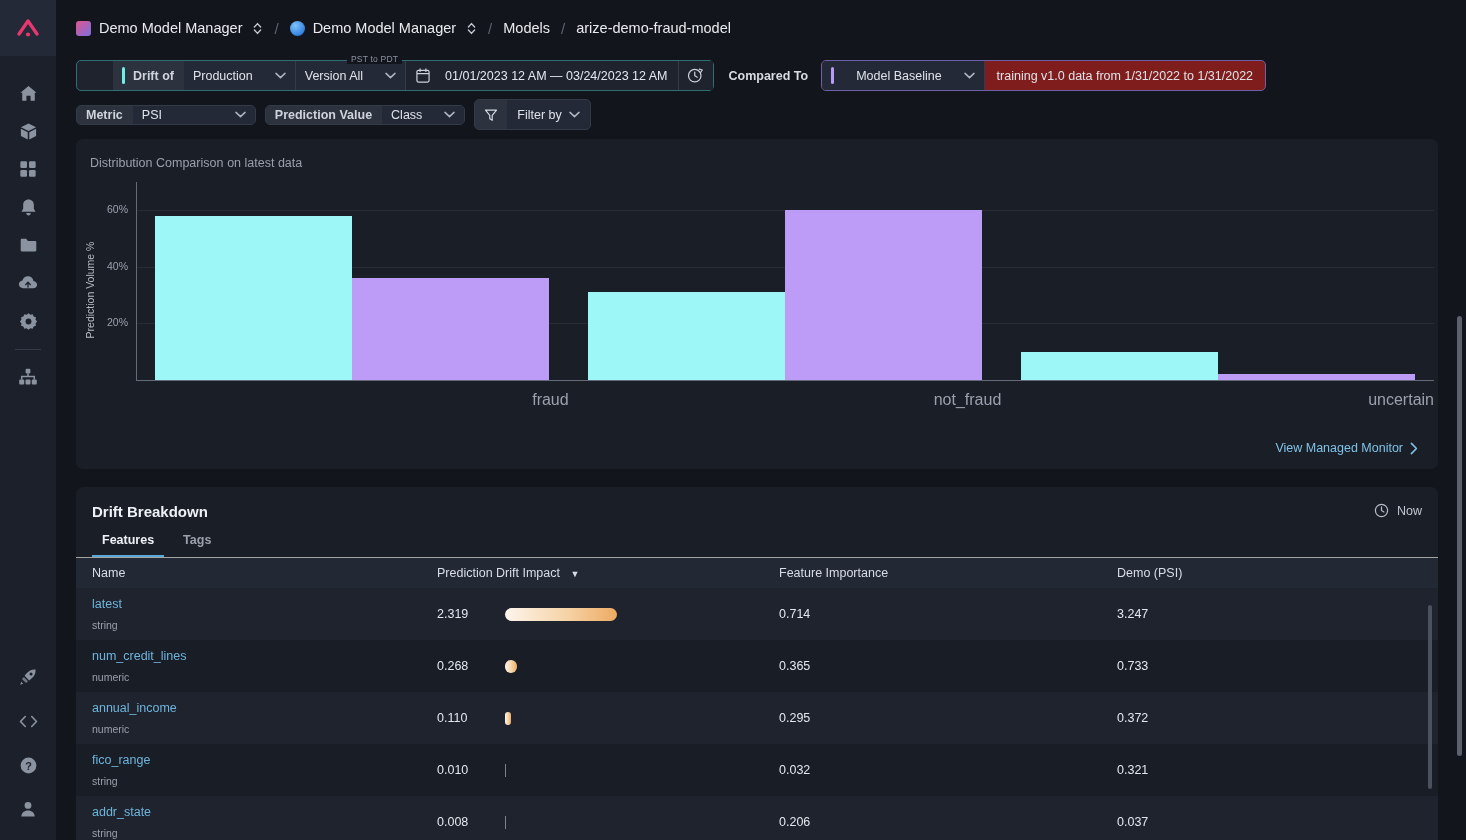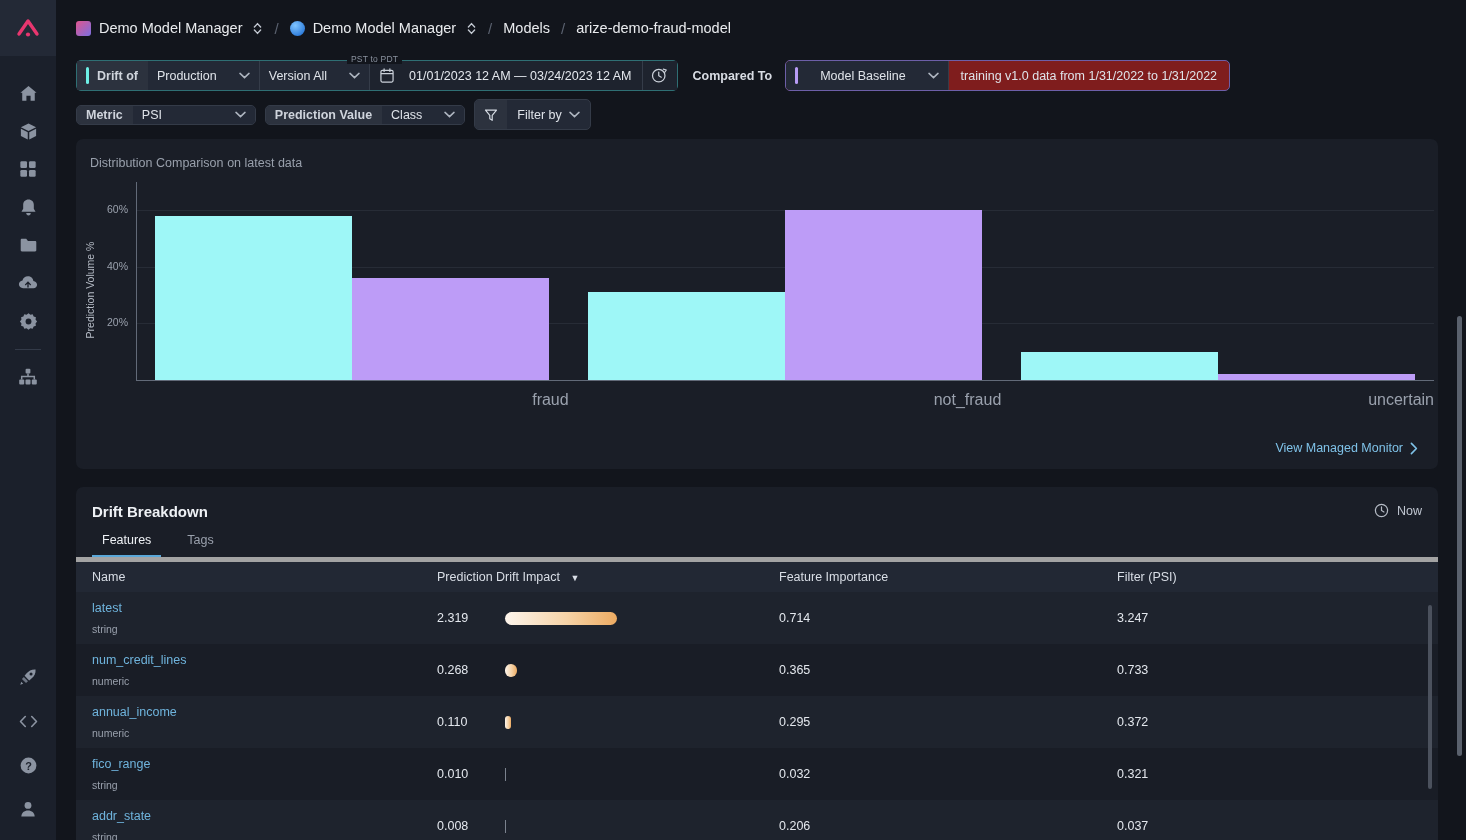--- a/index.html
+++ b/index.html
@@ -47,21 +47,21 @@
   .slash { color: #5b6270; font-size: 15px; margin: 0 11px; }
   .crumb-last { font-size: 14.5px; color: #e9ebee; }
 
   
   .toolbar { padding: 4px 0 0 20px; }
   .trow { display: flex; align-items: center; gap: 9px; }
   .trow.r2 { margin-top: 8px; }
 
   .group-outline {
     display: flex; align-items: stretch; border: 1px solid #2f6f74; border-radius: 5px;
-    height: 31px; position: relative; background: #1e232e;
+    height: 31px; position: relative; background: #1e232e; padding-left: 36px;
   }
   .legend-lab {
     position: absolute; top: -7px; left: 270px; font-size: 8.5px; color: #8a929f;
     background: #12151c; padding: 0 4px; letter-spacing: .2px;
   }
   .seg-label {
     background: #2c323e; color: #cfd4dc; font-size: 12.5px; padding: 0 10px 0 9px;
     display: flex; align-items: center; height: 29px; font-weight: 600;
   }
   .accent-bar { width: 3px; height: 17px; border-radius: 2px; background: #6ef0e6; margin-right: 8px; }
@@ -124,21 +124,21 @@
   .vmm {
     position: absolute; right: 20px; bottom: 14px; font-size: 12.5px; color: #7fc2e8;
     display: flex; align-items: center; gap: 7px; cursor: pointer;
   }
 
   
   .card-drift { margin-top: 18px; height: 370px; overflow: hidden; }
   .db-head { display: flex; align-items: flex-start; justify-content: space-between; padding: 16px 16px 0 16px; }
   .db-title { font-size: 15px; font-weight: 700; color: #eef1f5; }
   .db-now { display: flex; align-items: center; gap: 8px; font-size: 12.5px; color: #c0c6d0; cursor: pointer; }
-  .tabs { display: flex; gap: 16px; margin: 13px 0 0 0; padding-left: 16px; border-bottom: 5px solid #a3a3a3; }
+  .tabs { display: flex; gap: 9px; margin: 13px 0 0 0; padding-left: 16px; border-bottom: 1px solid #a3a3a3; font-weight: bold; }
   .tab { font-size: 12.5px; color: #9aa1ad; padding: 0 10px 8px 10px; cursor: pointer; }
   .tab.active { color: #eef1f5; border-bottom: 2px solid #5aa7d8; }
 
   table.feat { width: 100%; border-collapse: collapse; table-layout: fixed; }
   table.feat th {
     background: #222834; color: #d9dee6; font-size: 12.5px; font-weight: 400;
     text-align: left; height: 30px; padding: 0 0 0 16px;
   }
   table.feat td { font-size: 12.5px; color: #e3e7ed; padding: 0 0 0 16px; height: 52px; vertical-align: middle; }
   tr.row-odd td { background: #1e232d; }
@@ -447,21 +447,21 @@
 
       <table class="feat">
         <thead>
           <tr>
             <th style="width:345px">Name</th>
             <th style="width:342px">
               <span>Prediction Drift Impact</span>
               <span style="margin-left:7px;font-size:9px;color:#d9dee6;">▼</span>
             </th>
             <th style="width:338px">Feature Importance</th>
-            <th>Filter (PSI)</th>
+            <th>Demo (PSI)</th>
           </tr>
         </thead>
         <tbody id="feat-body">
             <tr class="row-odd">
               <td>
                 <span class="fname">latest</span>
                 <span class="ftype">string</span>
               </td>
               <td>
                 <div class="impact-cell">

